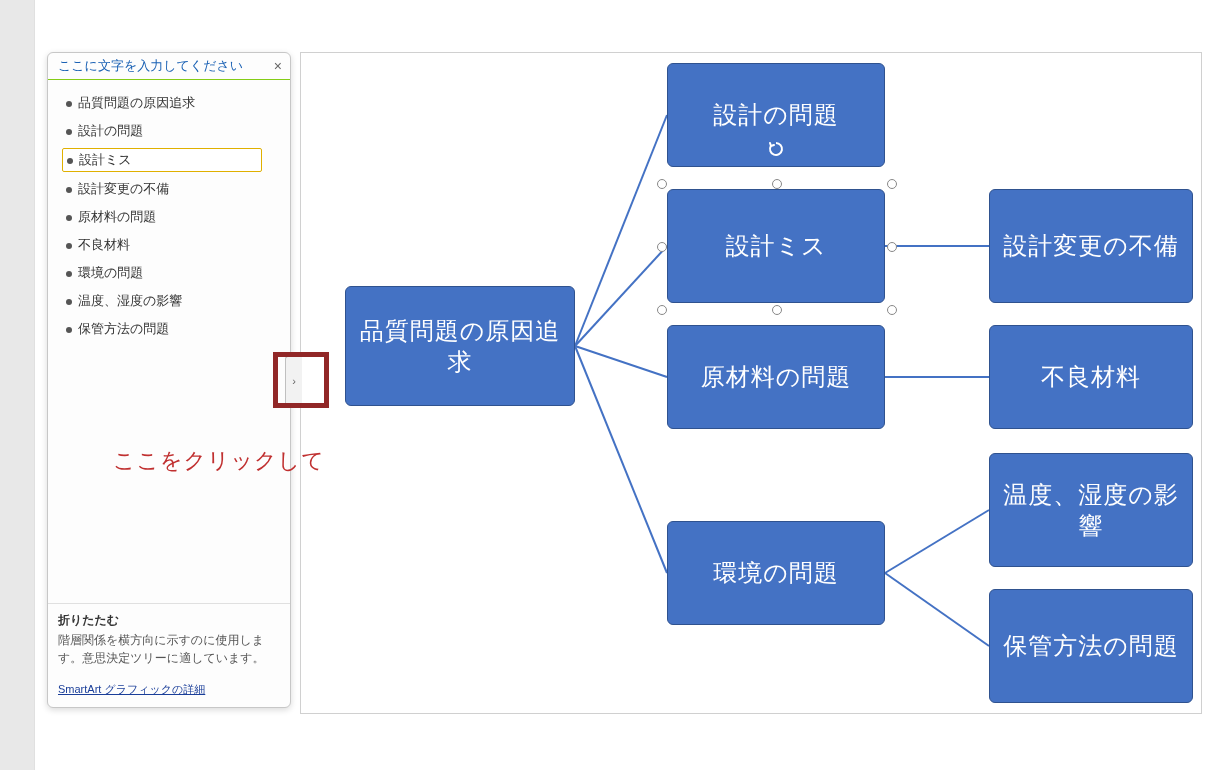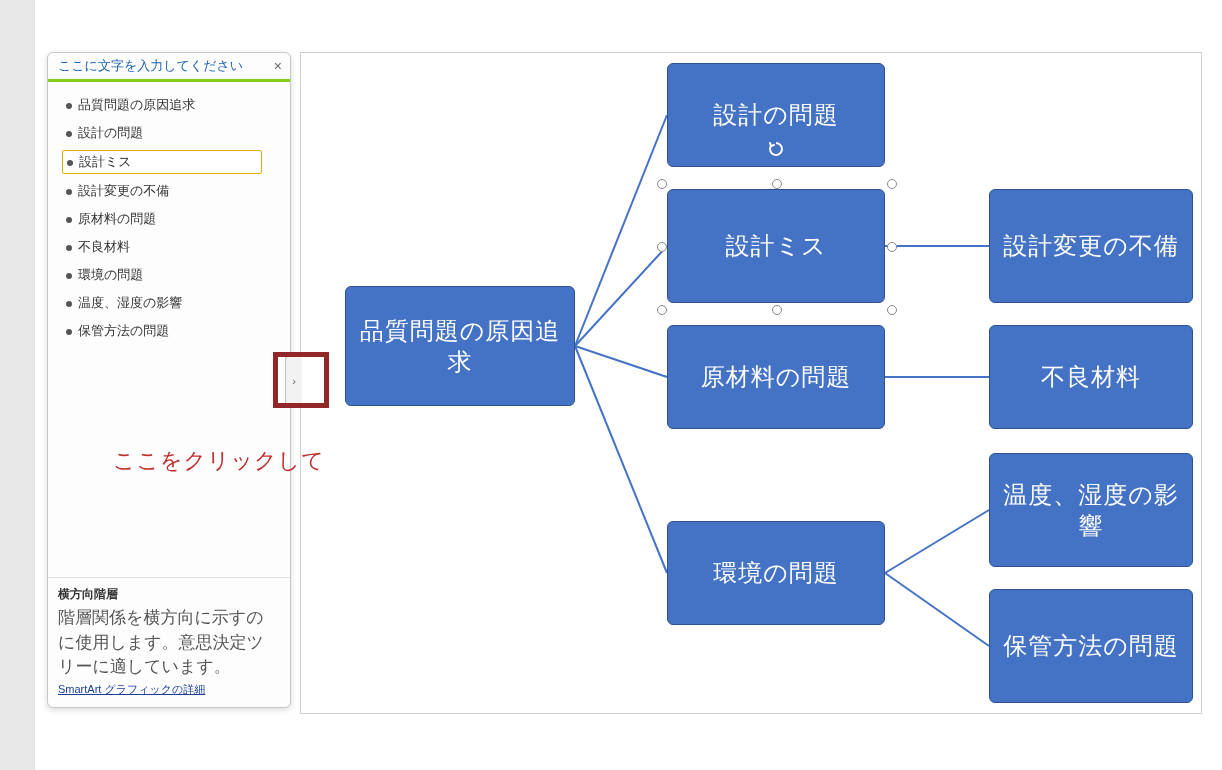--- a/index.html
+++ b/index.html
@@ -41,21 +41,21 @@
     display: flex;
     flex-direction: column;
   }
   .text-pane-header {
     display: flex;
     align-items: center;
     justify-content: space-between;
     padding: 4px 8px 4px 10px;
     font-size: 13px;
     color: #1a61b4;
-    border-bottom: 3px solid #84cc16;
+    border-bottom: 1px solid #84cc16;
   }
   .text-pane-close {
     font-size: 14px;
     color: #666;
     cursor: pointer;
     line-height: 1;
   }
   .outline {
     flex: 1;
     padding: 8px 8px 8px 14px;
@@ -101,22 +101,22 @@
     font-size: 12px;
     color: #333;
   }
   .text-pane-footer .ftitle {
     font-weight: bold;
     margin-bottom: 3px;
   }
   .text-pane-footer .fdesc {
     color: #555;
     line-height: 1.45;
-    margin-bottom: 2px;
-    font-size: 17px;
+    margin-bottom: 15px;
+    font-size: 12px;
   }
   .text-pane-footer .flink {
     color: #1a3e99;
     text-decoration: underline;
     font-size: 11px;
     cursor: pointer;
   }
 
   
   .diagram {
@@ -225,21 +225,21 @@
         <li class="i3"><span class="row selected"><span class="bullet"></span><span>設計ミス</span></span></li>
         <li class="i3"><span class="row"><span class="bullet"></span><span>設計変更の不備</span></span></li>
         <li class="i2"><span class="row"><span class="bullet"></span><span>原材料の問題</span></span></li>
         <li class="i3"><span class="row"><span class="bullet"></span><span>不良材料</span></span></li>
         <li class="i2"><span class="row"><span class="bullet"></span><span>環境の問題</span></span></li>
         <li class="i3"><span class="row"><span class="bullet"></span><span>温度、湿度の影響</span></span></li>
         <li class="i3"><span class="row"><span class="bullet"></span><span>保管方法の問題</span></span></li>
       </ul>
   </div>
   <div class="text-pane-footer">
-    <div class="ftitle">横方向階層</div>
+    <div class="ftitle">折りたたむ</div>
     <div class="fdesc">階層関係を横方向に示すのに使用します。意思決定ツリーに適しています。</div>
     <div class="flink">SmartArt グラフィックの詳細</div>
   </div>
 </div>
 
 <div class="toggle-tab">
   <span>›</span>
 </div>
 <div class="toggle-box"></div>
 

